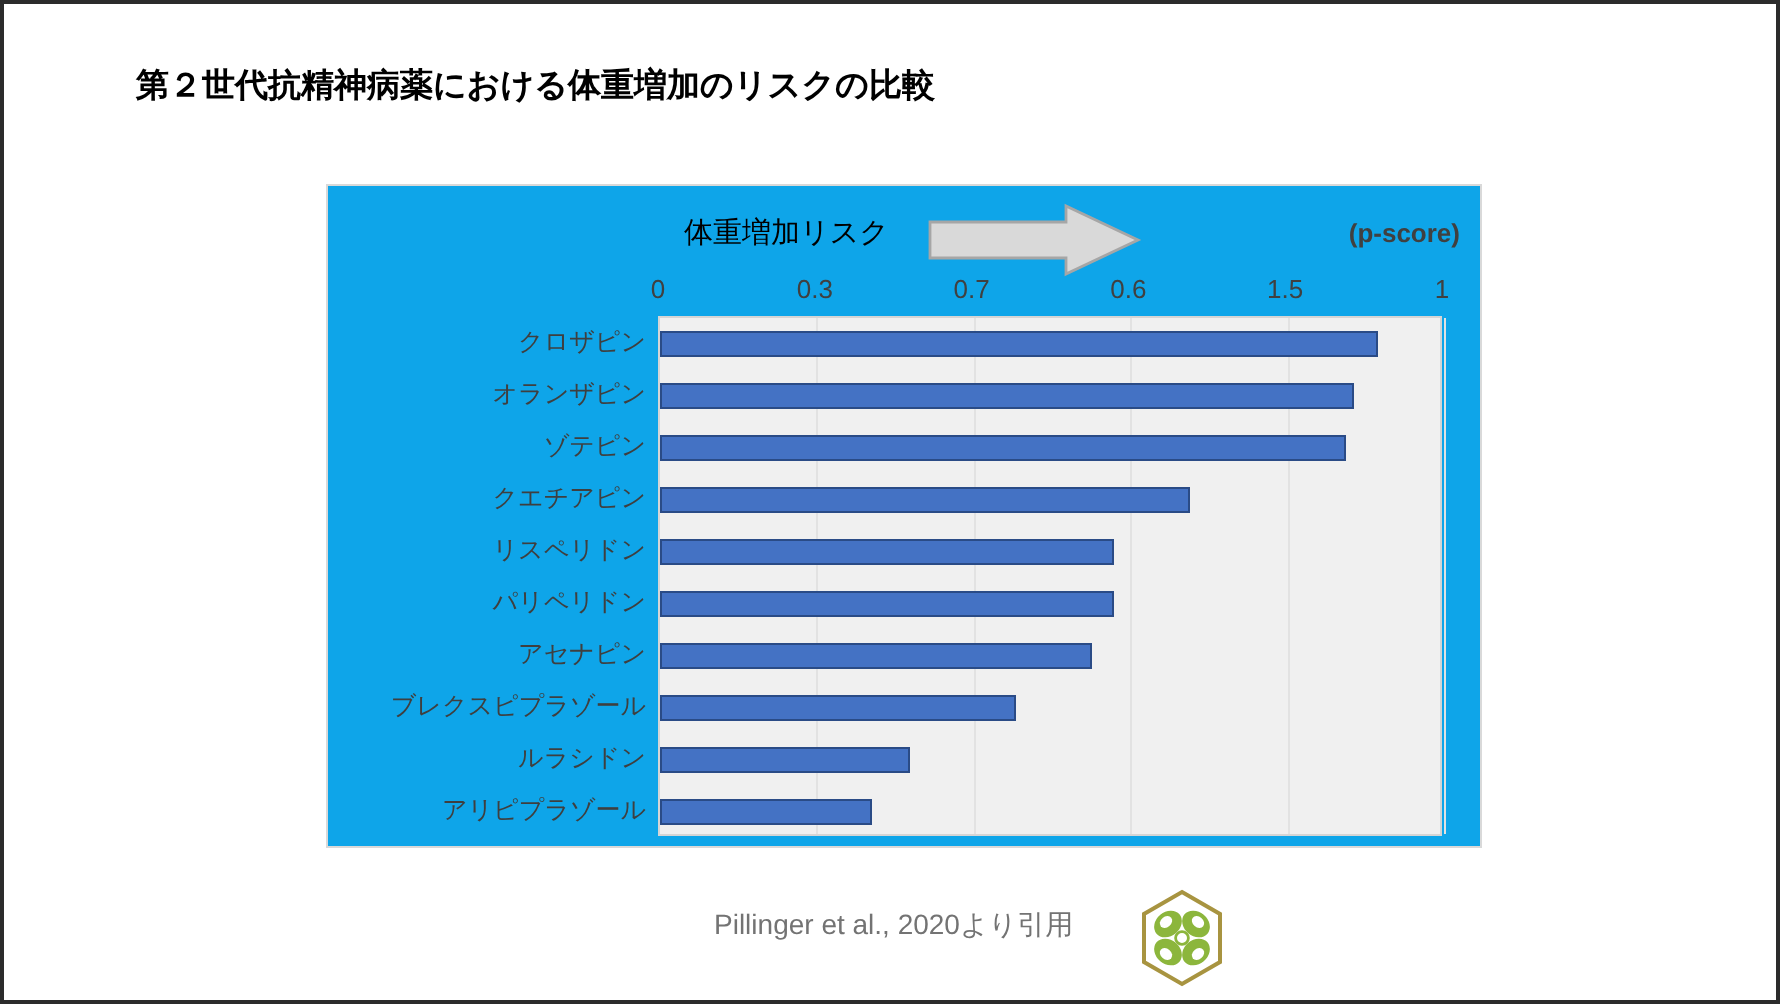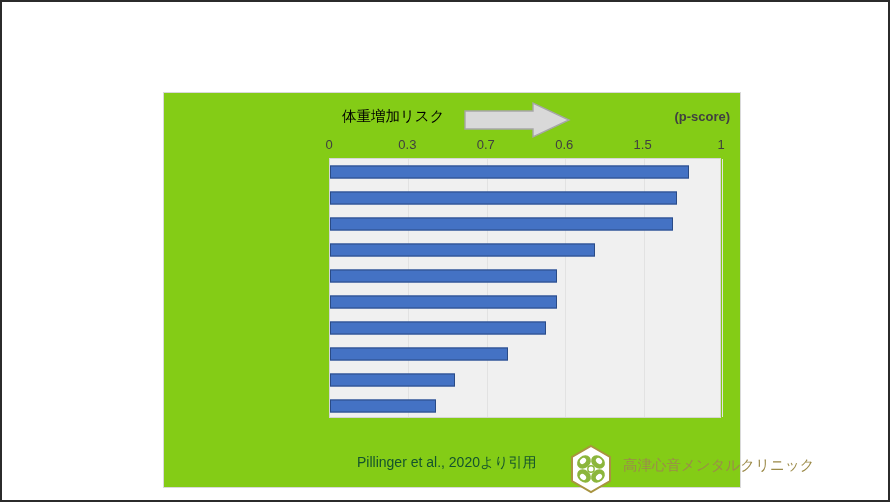--- a/index.html
+++ b/index.html
@@ -31,22 +31,22 @@
     letter-spacing: 0px;
     white-space: nowrap;
   }
 
   
   #chart-frame {
     position: absolute;
     left: 161px;
     top: 90px;
     width: 578px;
-    height: 396px;
-    background: #84cc16;
+    height: 332px;
+    background: #0ea5e9;
     border: 1px solid #d9d9d9;
     box-sizing: border-box;
   }
 
   
   #chart-header {
     position: absolute;
     left: 0;
     top: 0;
     width: 578px;
@@ -152,21 +152,21 @@
     left: 355px;
     top: 441px;
     width: 460px;
     height: 52px;
   }
   #citation {
     position: absolute;
     left: 0;
     top: 11px;
     font-size: 14px;
-    color: #14532d;
+    color: #737373;
     white-space: nowrap;
   }
   #clinic-logo {
     position: absolute;
     left: 208px;
     top: 0px;
     width: 52px;
     height: 52px;
   }
   #clinic-name {
@@ -176,20 +176,21 @@
     font-size: 14.5px;
     color: #9c8b4a;
     white-space: nowrap;
   }
 </style>
 </head>
 <body>
 
 <div id="slide">
 
+  <div id="slide-title">第２世代抗精神病薬における体重増加のリスクの比較</div>
 
   <div id="chart-frame">
 
     <div id="chart-header">
       <div id="risk-axis-label">体重増加リスク</div>
       <div id="risk-arrow">
         <svg width="108" height="38" viewBox="0 0 108 38" xmlns="http://www.w3.org/2000/svg">
           <polygon points="2,10 70,10 70,2 106,19 70,36 70,28 2,28" fill="#d9d9d9" stroke="#a6a6a6" stroke-width="1.4" stroke-linejoin="miter"></polygon>
         </svg>
       </div>
@@ -199,20 +200,32 @@
     <div id="x-axis-ticks">
         <div class="x-tick" style="left: 165px;">0</div>
         <div class="x-tick" style="left: 243.4px;">0.3</div>
         <div class="x-tick" style="left: 321.8px;">0.7</div>
         <div class="x-tick" style="left: 400.2px; text-align: right;">0.6</div>
         <div class="x-tick" style="left: 478.6px;">1.5</div>
         <div class="x-tick" style="left: 557px;">1</div>
       </div>
 
     <div id="plot-region">
+      <div id="category-axis">
+          <div class="cat-label" style="top: 13px;">クロザピン</div>
+          <div class="cat-label" style="top: 39px;">オランザピン</div>
+          <div class="cat-label" style="top: 65px;">ゾテピン</div>
+          <div class="cat-label" style="top: 91px;">クエチアピン</div>
+          <div class="cat-label" style="top: 117px;">リスペリドン</div>
+          <div class="cat-label" style="top: 143px;">パリペリドン</div>
+          <div class="cat-label" style="top: 169px;">アセナピン</div>
+          <div class="cat-label" style="top: 195px;">ブレクスピプラゾール</div>
+          <div class="cat-label" style="top: 221px;">ルラシドン</div>
+          <div class="cat-label" style="top: 247px;">アリピプラゾール</div>
+        </div>
       <div id="plot-area" style="background: rgb(240, 240, 240);">
         <div id="gridlines">
             <div class="gridline" style="left: 78.4px;"></div>
             <div class="gridline" style="left: 156.8px;"></div>
             <div class="gridline" style="left: 235.2px;"></div>
             <div class="gridline" style="left: 313.6px;"></div>
             <div class="gridline" style="left: 392px;"></div>
           </div>
         <div id="bars">
             <div class="bar" style="left: 0px; top: 13px; width: 358.68px; background: rgb(68, 114, 196); border-color: rgb(42, 75, 134);"></div>
@@ -244,16 +257,15 @@
         </g>
         <g fill="#ffffff">
           <ellipse cx="18" cy="18" rx="3.4" ry="2.6" transform="rotate(-40 18 18)"></ellipse>
           <ellipse cx="34" cy="18" rx="3.4" ry="2.6" transform="rotate(40 34 18)"></ellipse>
           <ellipse cx="18" cy="34" rx="3.4" ry="2.6" transform="rotate(40 18 34)"></ellipse>
           <ellipse cx="34" cy="34" rx="3.4" ry="2.6" transform="rotate(-40 34 34)"></ellipse>
         </g>
         <circle cx="26" cy="26" r="3.2" fill="#ffffff" stroke="#8cb63c" stroke-width="1.4"></circle>
       </svg>
     </div>
-    <div id="clinic-name">高津心音メンタルクリニック</div>
   </div>
 
 </div>
 
 </body></html>

